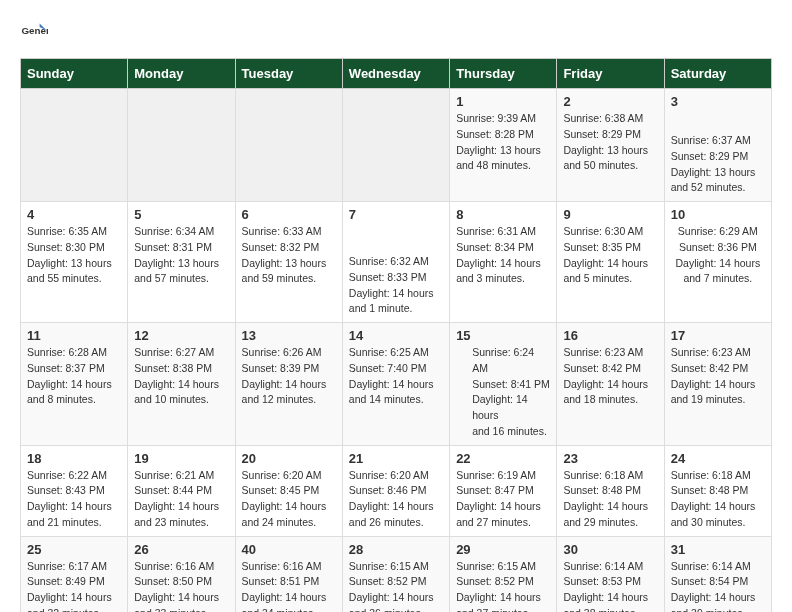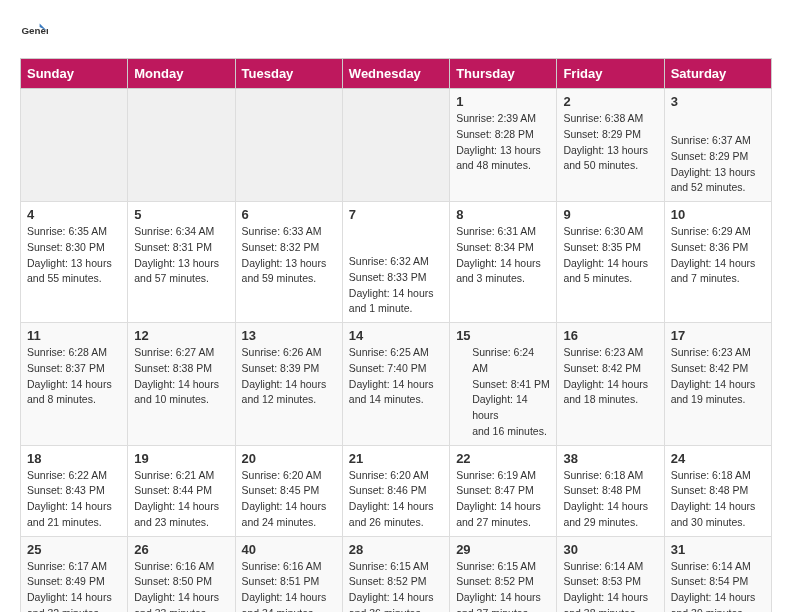--- a/index.html
+++ b/index.html
@@ -36,21 +36,21 @@
     .location-title {
       font-size: 16px;
       color: #555;
     }
     table {
       width: 100%;
       border-collapse: collapse;
       table-layout: fixed;
     }
     thead tr th {
-      background-color: #be185d;
+      background-color: #14532d;
       color: #fff;
       text-align: left;
       padding: 7px 6px;
       font-size: 13px;
       font-weight: bold;
       border: 1px solid #ccc;
     }
     tbody tr td {
       vertical-align: top;
       padding: 5px 6px;
@@ -110,21 +110,21 @@
       </tr>
   </thead>
   <tbody id="calendar-body">
       <tr>
         <td class="empty"></td>
         <td class="empty"></td>
         <td class="empty"></td>
         <td class="empty"></td>
         <td>
           <span class="day-number">1</span>
-          <div class="day-info" style="white-space: pre-line;">Sunrise: 2:39 AM
+          <div class="day-info" style="white-space: pre-line;">Sunrise: 9:39 AM
 Sunset: 8:28 PM
 Daylight: 13 hours
 and 48 minutes.</div>
         </td>
         <td>
           <span class="day-number">2</span>
           <div class="day-info" style="white-space: pre-line;">Sunrise: 6:38 AM
 Sunset: 8:29 PM
 Daylight: 13 hours
 and 50 minutes.</div>
@@ -175,21 +175,21 @@
         </td>
         <td>
           <span class="day-number">9</span>
           <div class="day-info" style="white-space: pre-line;">Sunrise: 6:30 AM
 Sunset: 8:35 PM
 Daylight: 14 hours
 and 5 minutes.</div>
         </td>
         <td>
           <span class="day-number">10</span>
-          <div class="day-info" style="white-space: pre-line;">Sunrise: 6:29 AM
+          <div class="day-info" style="white-space: pre-line; text-align: center;">Sunrise: 6:29 AM
 Sunset: 8:36 PM
 Daylight: 14 hours
 and 7 minutes.</div>
         </td>
       </tr>
       <tr>
         <td>
           <span class="day-number">11</span>
           <div class="day-info" style="white-space: pre-line;">Sunrise: 6:28 AM
 Sunset: 8:37 PM
@@ -269,21 +269,21 @@
 and 26 minutes.</div>
         </td>
         <td>
           <span class="day-number">22</span>
           <div class="day-info" style="white-space: pre-line;">Sunrise: 6:19 AM
 Sunset: 8:47 PM
 Daylight: 14 hours
 and 27 minutes.</div>
         </td>
         <td>
-          <span class="day-number">38</span>
+          <span class="day-number">23</span>
           <div class="day-info" style="white-space: pre-line;">Sunrise: 6:18 AM
 Sunset: 8:48 PM
 Daylight: 14 hours
 and 29 minutes.</div>
         </td>
         <td>
           <span class="day-number">24</span>
           <div class="day-info" style="white-space: pre-line;">Sunrise: 6:18 AM
 Sunset: 8:48 PM
 Daylight: 14 hours

